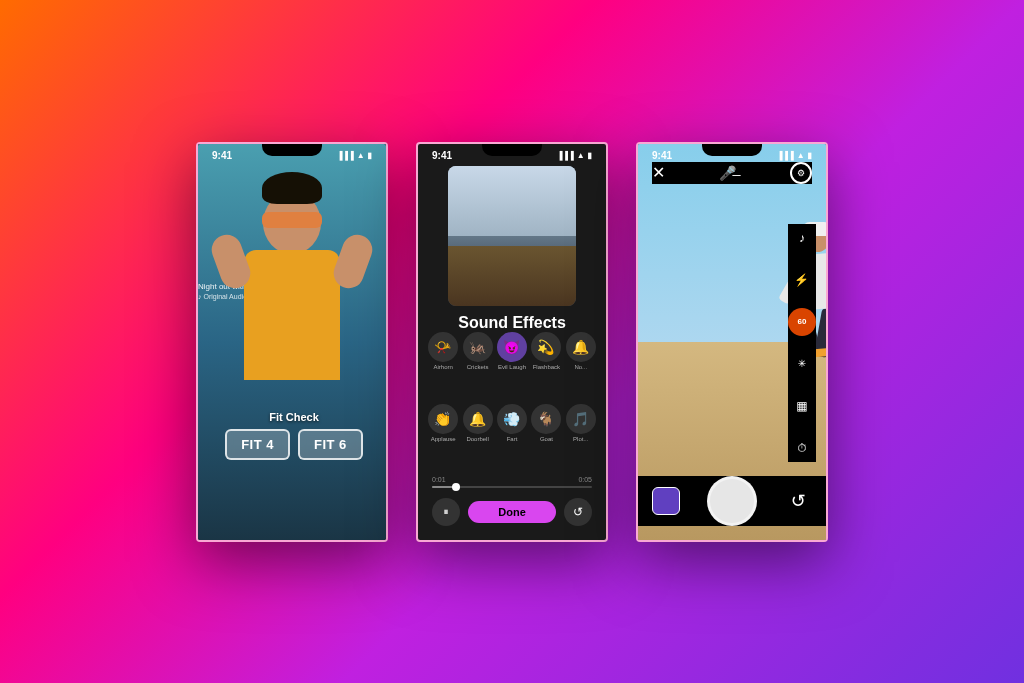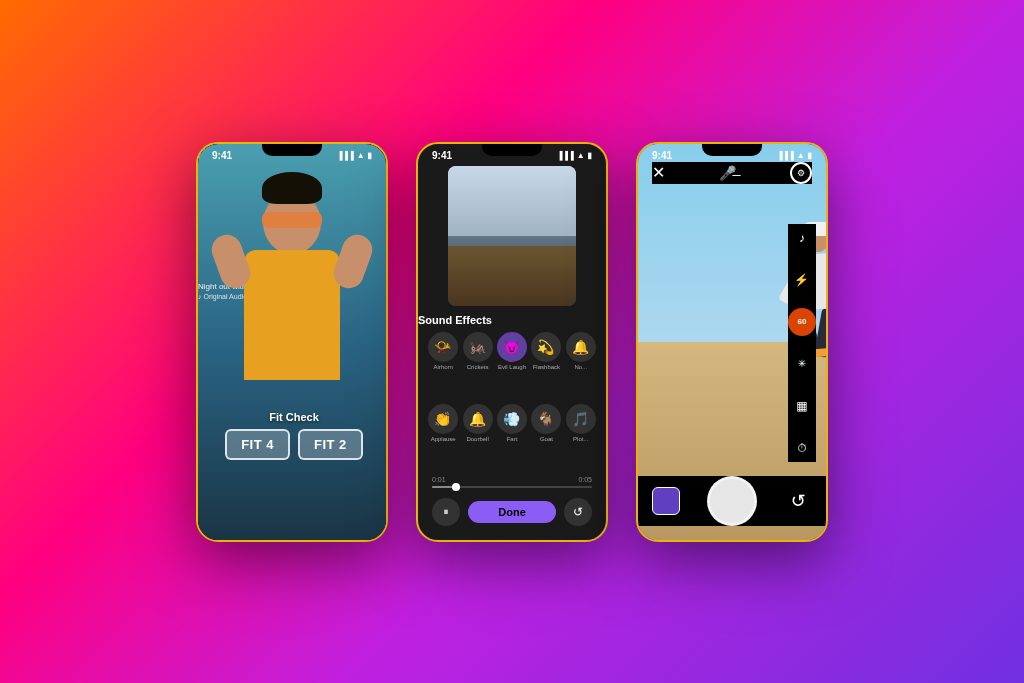--- a/index.html
+++ b/index.html
@@ -21,22 +21,22 @@
       justify-content: center;
       gap: 28px;
       padding: 40px 20px;
     }
 
     
     .phone {
       width: 192px;
       height: 400px;
       background: #000;
-      border-radius: 22px;
-      border: 2px solid #eab308;
+      border-radius: 4px;
+      border: 2px solid #f9a8d4;
       overflow: hidden;
       position: relative;
       box-shadow: 0 20px 60px rgba(0,0,0,0.5);
       flex-shrink: 0;
     }
 
     
     .status-bar {
       display: flex;
       justify-content: space-between;
@@ -194,22 +194,23 @@
       top: 0;
       left: 0; right: 0;
       height: 70px;
       background: linear-gradient(180deg, #c8d8e8 0%, #a0b4c4 100%);
     }
 
     .phone2 .section-title {
       position: absolute;
       top: 170px;
       left: 0; right: 0;
-      color: #fff;
-      font-size: 11px;
+      text-align: center;
+      color: #fff;
+      font-size: 16px;
       font-weight: 600;
     }
 
     .sound-effects-grid {
       position: absolute;
       top: 188px;
       left: 10px;
       right: 10px;
       display: grid;
       grid-template-columns: repeat(5, 1fr);
@@ -313,21 +314,21 @@
       display: flex;
       align-items: center;
       justify-content: center;
       color: #fff;
       font-size: 10px;
       flex-shrink: 0;
     }
 
     .done-btn {
       flex: 1;
-      background: #8b5cf6;
+      background: #d946ef;
       border-radius: 20px;
       text-align: center;
       color: #000;
       font-size: 11px;
       font-weight: 600;
       padding: 5px 0;
     }
 
     .reset-btn {
       width: 28px;
@@ -516,21 +517,21 @@
       </div>
       <div class="side-icon">
         <span>···</span>
       </div>
     </div>
 
     <div class="fit-check-overlay">
       <span class="fit-check-title">Fit Check</span>
       <div class="fit-buttons">
         <div class="fit-btn">FIT 4</div>
-        <div class="fit-btn">FIT 2</div>
+        <div class="fit-btn">FIT 6</div>
       </div>
     </div>
 
     <div class="phone1 user-info">
       <div class="user-row">
         <div class="user-avatar"></div>
         <span class="username">stellas_gr00v3</span>
         <div class="follow-btn">Follow</div>
       </div>
       <div class="caption">Night out with my besties</div>

